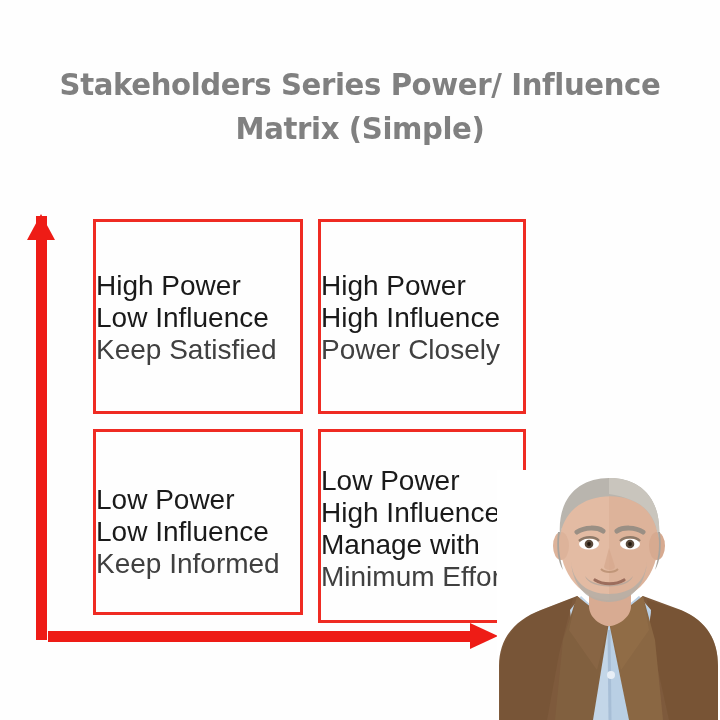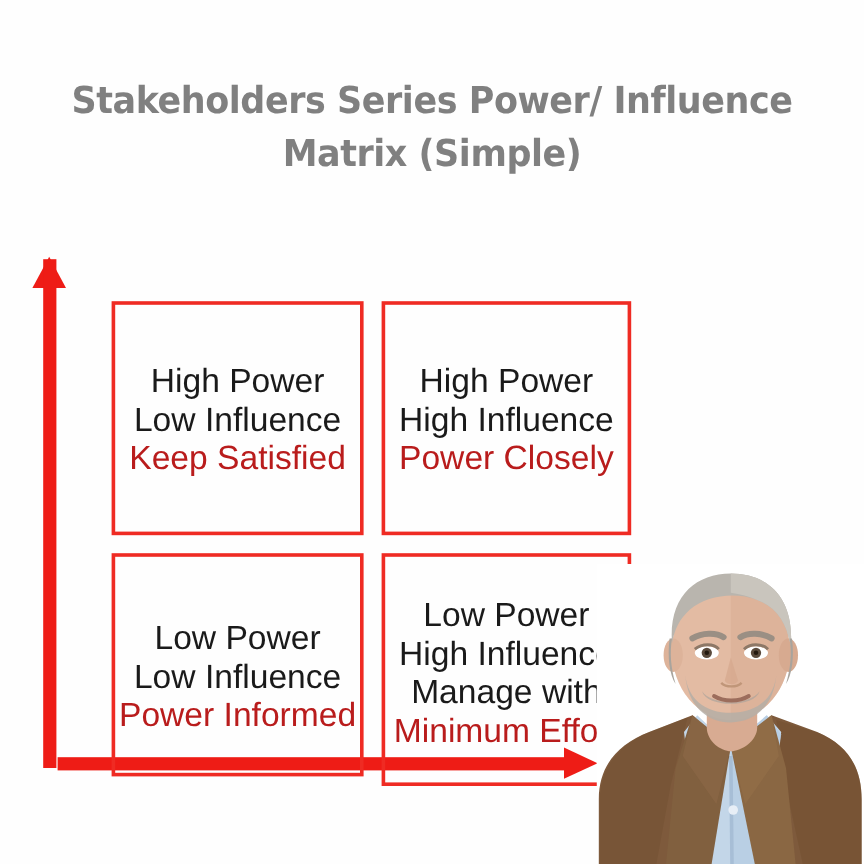--- a/index.html
+++ b/index.html
@@ -78,30 +78,29 @@
   }
 
   
   .quad {
     position: absolute;
     border: 3px solid #ef2b23;
     background: transparent;
     box-sizing: border-box;
     display: flex;
     flex-direction: column;
-    align-items: center;
+    align-items: flex-start;
     text-align: center;
     font-family: "Liberation Sans", sans-serif;
     font-size: 28px;
     line-height: 32px;
     color: #1a1a1a;
-    margin-top: 32px;
   }
   .quad .line { display: block; white-space: nowrap; }
-  .quad .line.red { color: #b91c1c; }
+  .quad .line.red { color: #404040; }
 
   #quad-tl { left: 93px;  top: 219px; width: 210px; height: 195px; padding-top: 48px; }
   #quad-tr { left: 318px; top: 219px; width: 208px; height: 195px; padding-top: 48px; }
   #quad-bl { left: 93px;  top: 429px; width: 210px; height: 186px; padding-top: 52px; }
   #quad-br { left: 318px; top: 429px; width: 208px; height: 194px; padding-top: 33px; }
 
   
   #presenter {
     position: absolute;
     left: 497px;
@@ -134,21 +133,21 @@
 
   <div class="quad" id="quad-tr">
     <span class="line">High Power</span>
     <span class="line">High Influence</span>
     <span class="line red">Power Closely</span>
   </div>
 
   <div class="quad" id="quad-bl">
     <span class="line">Low Power</span>
     <span class="line">Low Influence</span>
-    <span class="line red">Power Informed</span>
+    <span class="line red">Keep Informed</span>
   </div>
 
   <div class="quad" id="quad-br">
     <span class="line">Low Power</span>
     <span class="line">High Influence</span>
     <span class="line">Manage with</span>
     <span class="line red">Minimum Effort</span>
   </div>
 
   <div id="presenter">

